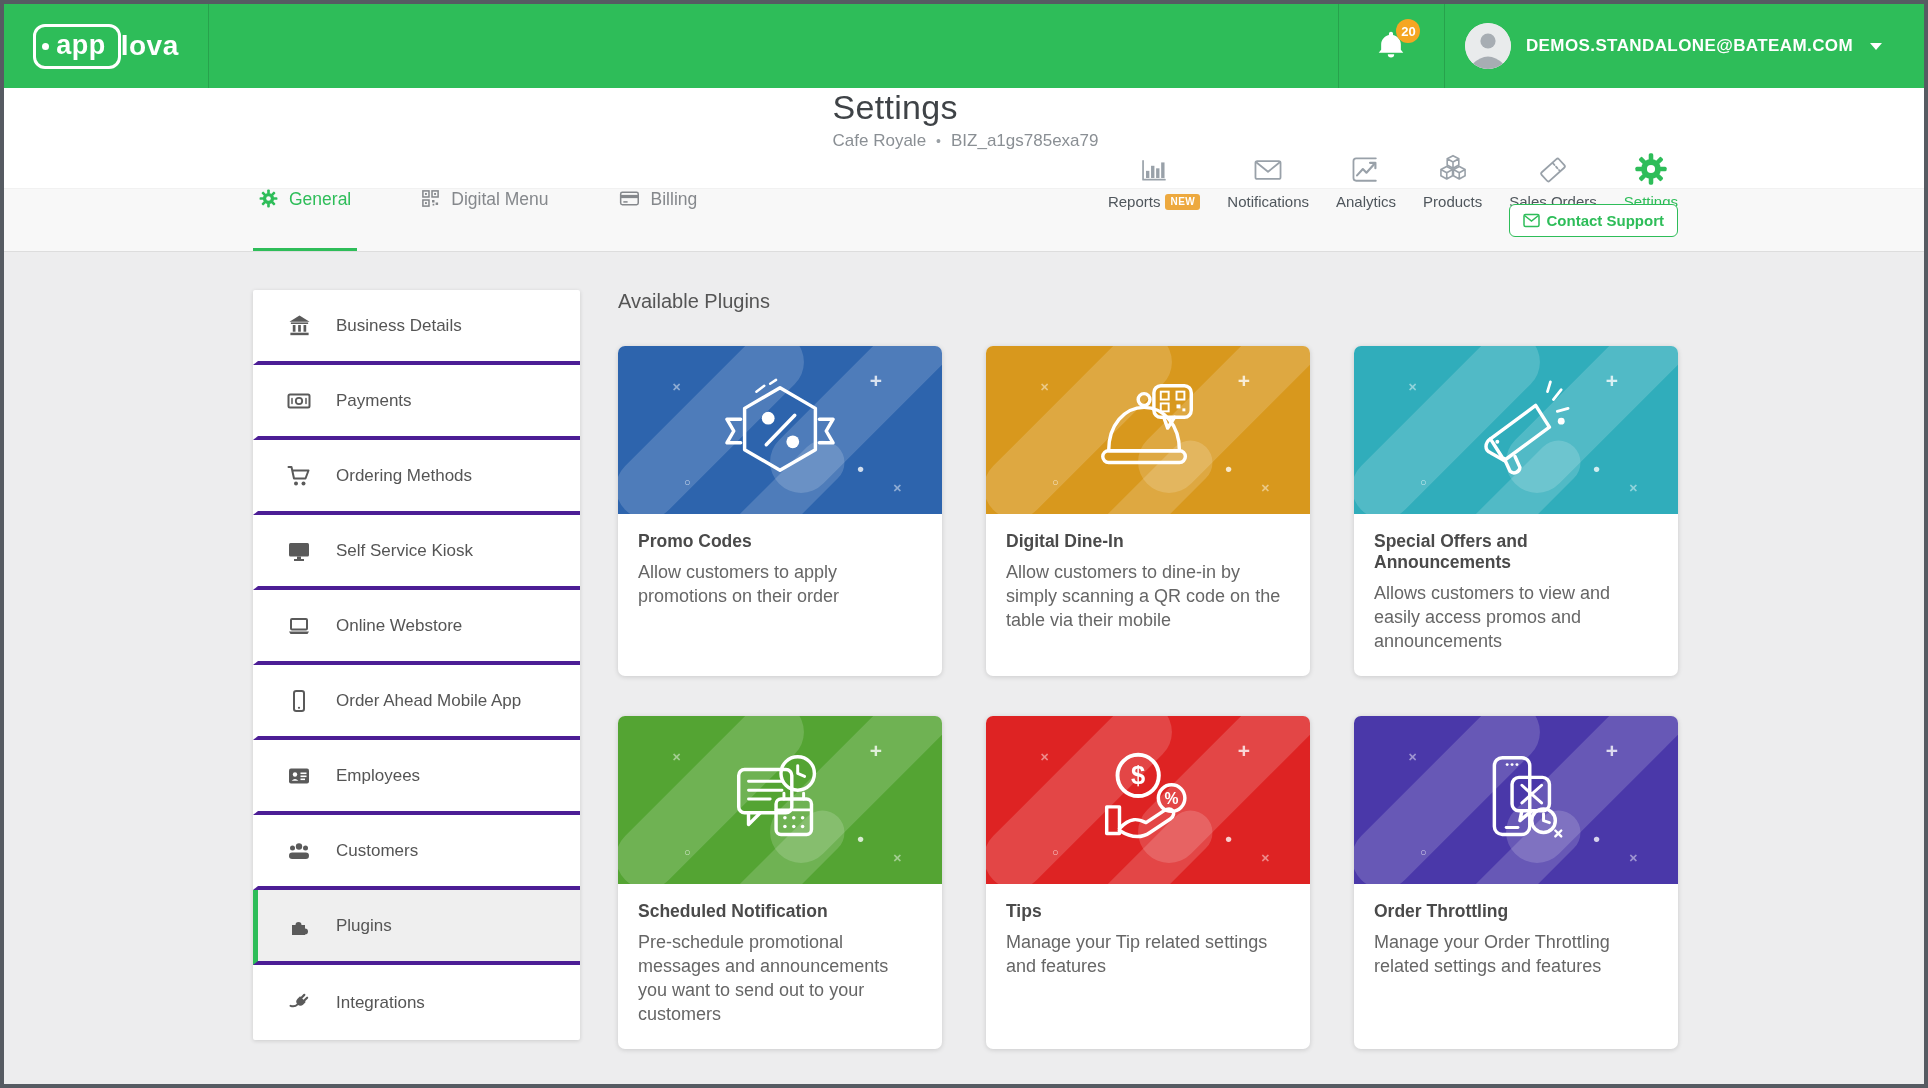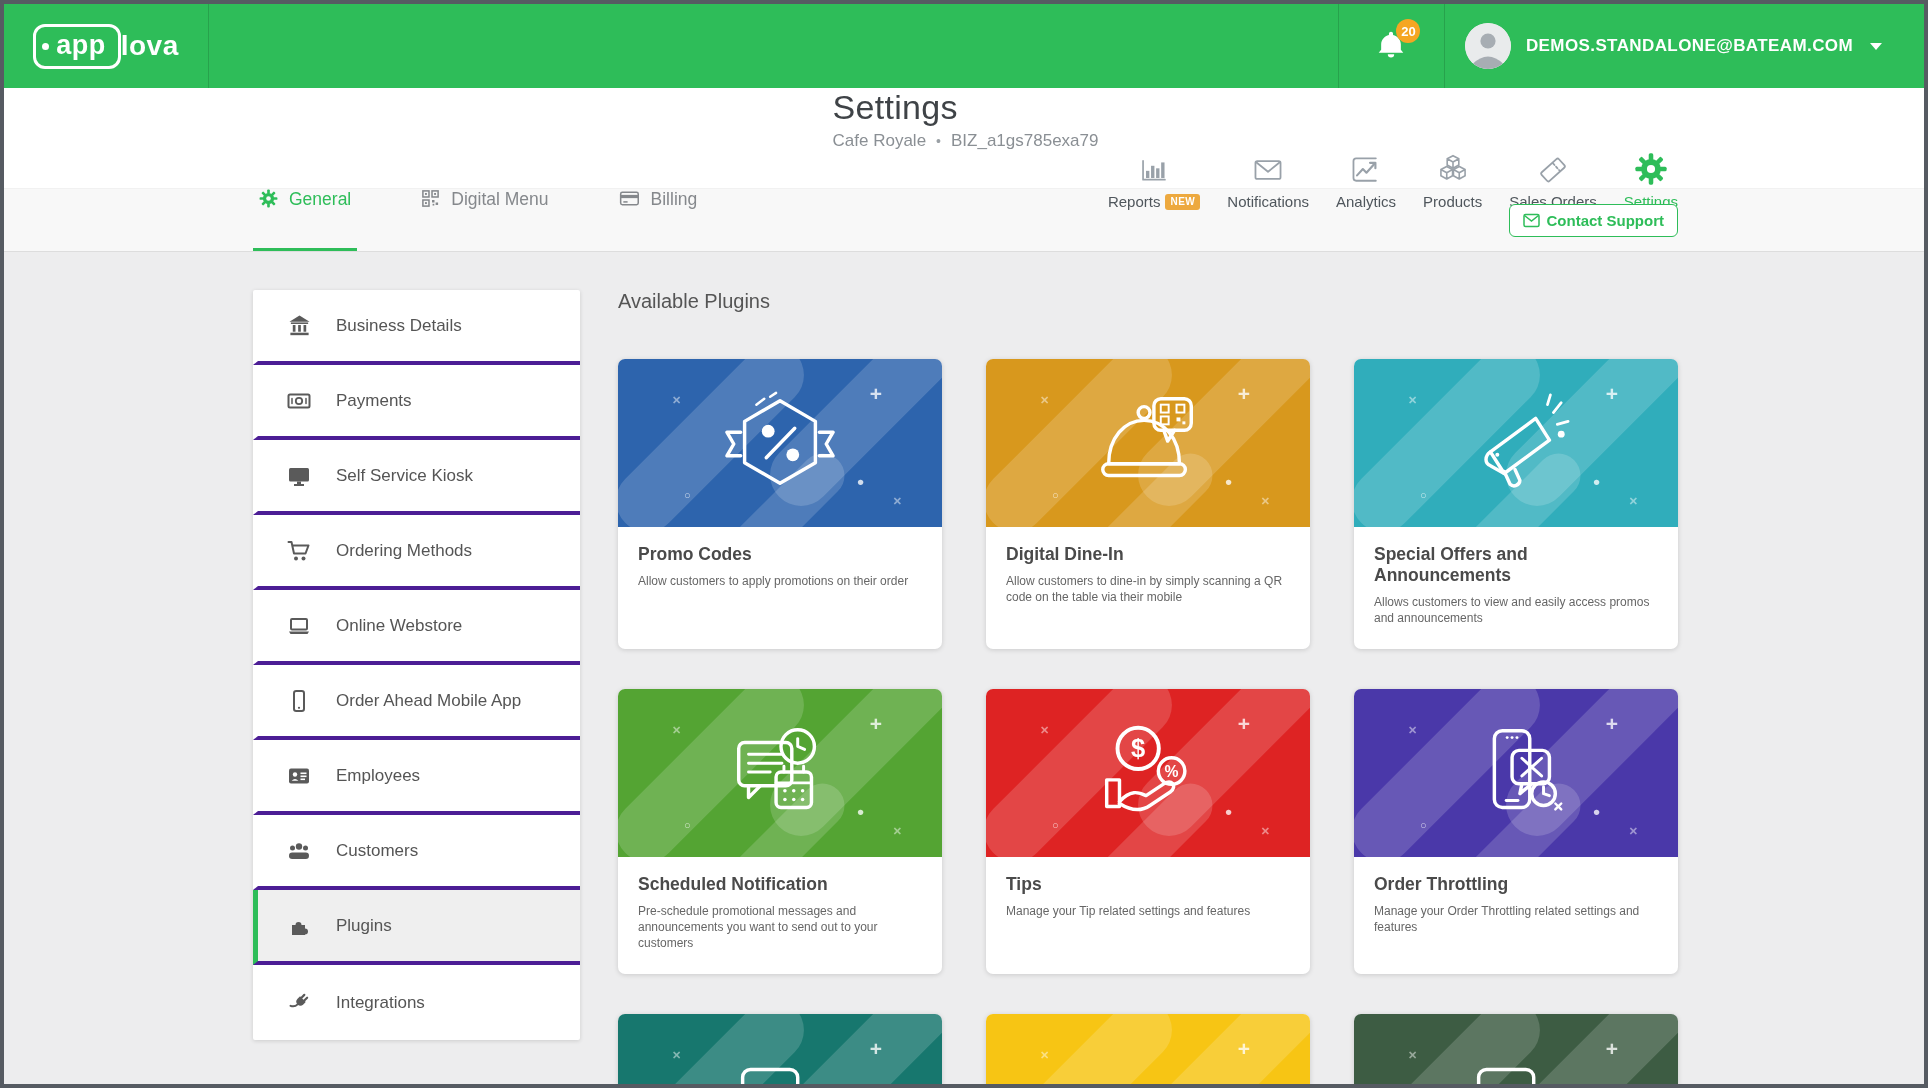--- a/index.html
+++ b/index.html
@@ -111,21 +111,21 @@
   .side-item {
     height:75px; display:flex; align-items:center; gap:24px;
     padding-left:28px; border-bottom:4px solid #4c1d95;
     font-size:17px; color:#555; cursor:pointer; border-left:5px solid transparent;
   }
   .side-item:last-child { border-bottom:none; }
   .side-item.active { background:#efefef; border-left-color:var(--brand,#2ebd59); }
   .side-icon { width:26px; display:flex; justify-content:center; }
 
   .plugins { flex:1; }
-  .plugins h2 { font-size:20px; font-weight:400; color:#555; margin-bottom:46px; }
+  .plugins h2 { font-size:20px; font-weight:400; color:#555; margin-bottom:33px; }
   .grid { display:grid; grid-template-columns:repeat(3,1fr); gap:40px 44px; }
 
   .card {
     background:#fff; border-radius:7px; overflow:hidden;
     box-shadow:0 1px 5px rgba(0,0,0,.15); cursor:pointer;
   }
   .banner {
     height:168px; position:relative; overflow:hidden; background:var(--c,#888);
   }
   .stripe { position:absolute; background:rgba(255,255,255,.16); border-radius:50px; transform:rotate(-45deg); }
@@ -134,21 +134,21 @@
   .s3 { width:150px; height:44px; left:92px; bottom:-8px; }
   .sp { position:absolute; color:rgba(255,255,255,.78); font-weight:700; line-height:1; }
   .sp-plus { top:24px; right:60px; font-size:21px; }
   .sp-x1 { top:36px; left:54px; font-size:11px; opacity:.6; }
   .sp-o  { bottom:26px; left:66px; font-size:11px; opacity:.85; }
   .sp-dot{ bottom:36px; right:78px; font-size:19px; }
   .sp-x2 { bottom:20px; right:40px; font-size:11px; opacity:.6; }
   .art { position:relative; display:block; margin:26px auto 0; }
   .card-body { padding:17px 20px 22px; }
   .card-title { font-size:17.5px; font-weight:700; color:#4a4a4a; margin-bottom:9px; }
-  .card-desc { font-size:12px; color:#666; line-height:1.33; }
+  .card-desc { font-size:18px; color:#666; line-height:1.33; }
 
   .icon-gray { stroke:#99a1a9; fill:none; stroke-width:2; stroke-linecap:round; stroke-linejoin:round; }
   .fill-gray { fill:#99a1a9; }
   .side-stroke { stroke:#5a5a5a; fill:none; stroke-width:2; stroke-linecap:round; stroke-linejoin:round; }
   .side-fill { fill:#5a5a5a; }
   .art-line { stroke:#fff; fill:none; stroke-width:3.5; stroke-linecap:round; stroke-linejoin:round; }
 </style>
 </head>
 <body>
 
@@ -356,36 +356,36 @@
             <rect class="side-stroke" x="1.5" y="5.5" width="21" height="13" rx="1.5"></rect>
             <circle class="side-stroke" cx="12" cy="12" r="3.2" style="stroke-width:1.8"></circle>
             <path class="side-stroke" d="M5,9.5 V14.5 M19,9.5 V14.5" style="stroke-width:1.5"></path>
           </svg>
         </span>
         <span>Payments</span>
       </div>
       <div class="side-item">
         <span class="side-icon">
           <svg width="24" height="24" viewBox="0 0 24 24">
+            <path class="side-stroke" d="M1.5,3 H4.5 L7,14.5 H18.5 L21.5,6.5 H6.2"></path>
+            <circle class="side-fill" cx="9" cy="19.5" r="2"></circle>
+            <circle class="side-fill" cx="16.5" cy="19.5" r="2"></circle>
+          </svg>
+        </span>
+        <span>Ordering Methods</span>
+      </div>
+      <div class="side-item">
+        <span class="side-icon">
+          <svg width="24" height="24" viewBox="0 0 24 24">
             <rect class="side-fill" x="2" y="4" width="20" height="13.5" rx="1.5"></rect>
             <rect class="side-fill" x="10" y="17.5" width="4" height="2.5"></rect>
             <rect class="side-fill" x="7" y="20" width="10" height="2"></rect>
           </svg>
         </span>
         <span>Self Service Kiosk</span>
-      </div>
-      <div class="side-item">
-        <span class="side-icon">
-          <svg width="24" height="24" viewBox="0 0 24 24">
-            <path class="side-stroke" d="M1.5,3 H4.5 L7,14.5 H18.5 L21.5,6.5 H6.2"></path>
-            <circle class="side-fill" cx="9" cy="19.5" r="2"></circle>
-            <circle class="side-fill" cx="16.5" cy="19.5" r="2"></circle>
-          </svg>
-        </span>
-        <span>Ordering Methods</span>
       </div>
       <div class="side-item">
         <span class="side-icon">
           <svg width="24" height="24" viewBox="0 0 24 24">
             <rect class="side-stroke" x="4" y="5" width="16" height="10.5" rx="1"></rect>
             <path class="side-fill" d="M2,17.5 H22 L20.5,20 H3.5 Z"></path>
           </svg>
         </span>
         <span>Online Webstore</span>
       </div>

